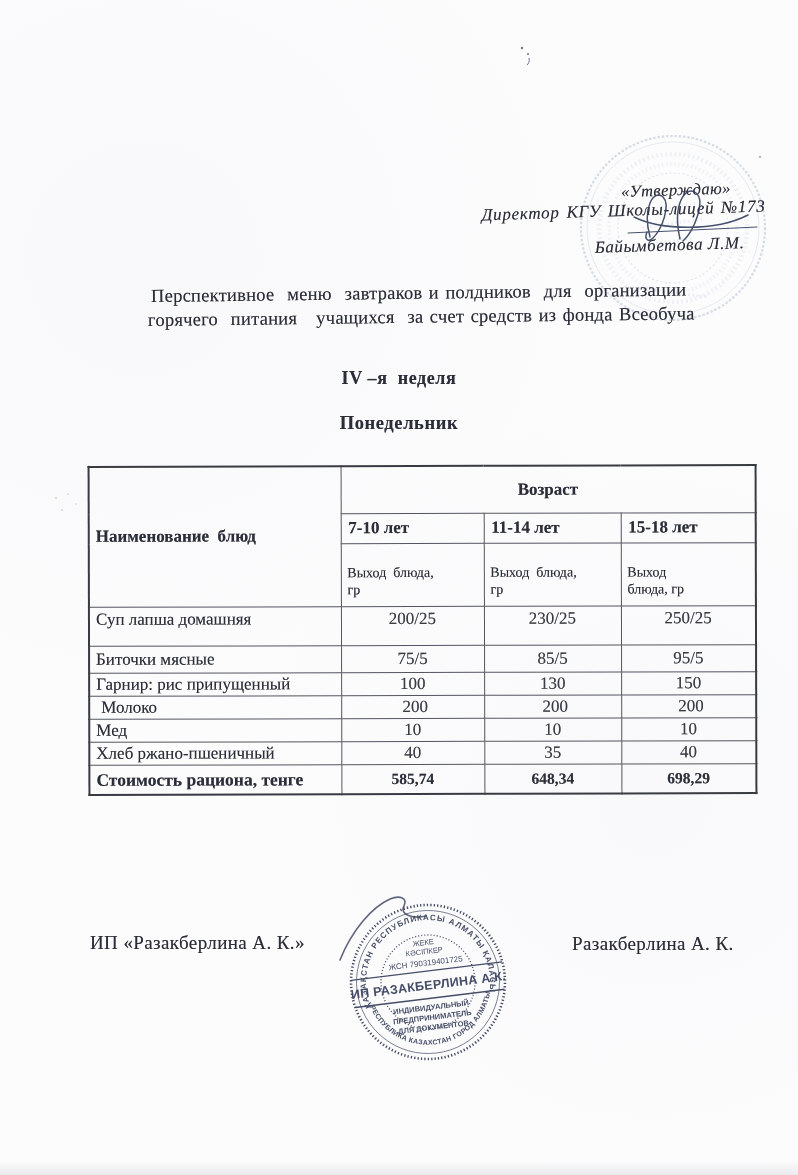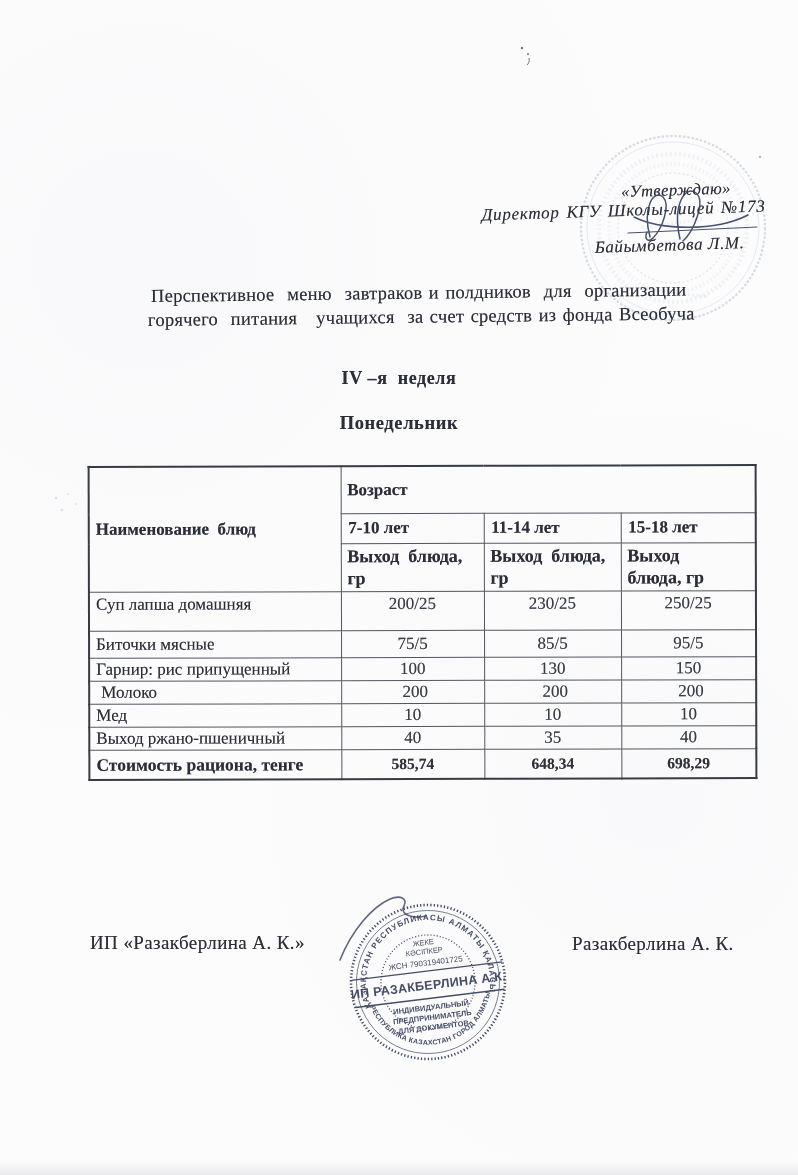--- a/index.html
+++ b/index.html
@@ -28,23 +28,23 @@
   .t2 { left:148px; top:310px; width:560px; }
   .week { left:0; top:368px; width:798px; text-align:center; font-weight:bold; font-size:18px; letter-spacing:0.6px; }
   .day  { left:0; top:413px; width:798px; text-align:center; font-weight:bold; font-size:18.5px; letter-spacing:0.6px; }
 
   
   .tbl-wrap { left:88px; top:465px; transform:rotate(-0.15deg); }
   table.menu { border-collapse:collapse; table-layout:fixed; width:667px; border:2px solid #383b42; }
   table.menu td { border:1px solid #53565e; padding:1px 6px; vertical-align:middle; white-space:pre-wrap; line-height:1.18; font-size:17px; }
   td.bh { font-weight:bold; font-size:17.5px; }
   td.namehdr { padding-left:8px; padding-bottom:22px; }
-  td.agehdr { padding-bottom:6px; height:44px;margin-top:14px; }
+  td.agehdr { text-align:center; padding-bottom:6px; height:44px;margin-top:14px; }
   tr.ages td { height:27px; padding-left:7px; }
-  tr.units td { height:41px; vertical-align:top; padding-top:2px; font-weight:bold; font-size:18px; line-height:1.22; }
+  tr.units td { height:41px; vertical-align:top; padding-top:20px; font-weight:normal; font-size:14px; line-height:1.22; }
   td.dname { padding-left:6px; font-size:17.5px; }
   td.dval { text-align:center; font-size:15.5px; color:#3a3d46; }
   tr.r0 td { height:35px; vertical-align:top; padding-top:2px; }
   tr.r1 td { height:22px; vertical-align:bottom; padding-bottom:3px; }
   tr.r2 td { height:20px;font-family:Liberation Serif, serif; }
   tr.r3 td { height:18px;padding-left:11px; }
   tr.r4 td { height:19px;border-radius:11px; }
   tr.r5 td { height:20px; }
   tr.total td { height:26px; font-weight:bold; }
   tr.total td.dname { font-size:17.5px; }
@@ -152,21 +152,21 @@
         <td class="dval">200</td>
         <td class="dval">200</td>
       </tr>
       <tr class="r4">
         <td class="dname">Мед</td>
         <td class="dval">10</td>
         <td class="dval">10</td>
         <td class="dval">10</td>
       </tr>
       <tr class="r5">
-        <td class="dname">Выход ржано-пшеничный</td>
+        <td class="dname">Хлеб ржано-пшеничный</td>
         <td class="dval">40</td>
         <td class="dval">35</td>
         <td class="dval">40</td>
       </tr>
       <tr class="total">
         <td class="dname">Стоимость рациона, тенге</td>
         <td class="dval">585,74</td>
         <td class="dval">648,34</td>
         <td class="dval">698,29</td>
       </tr>

